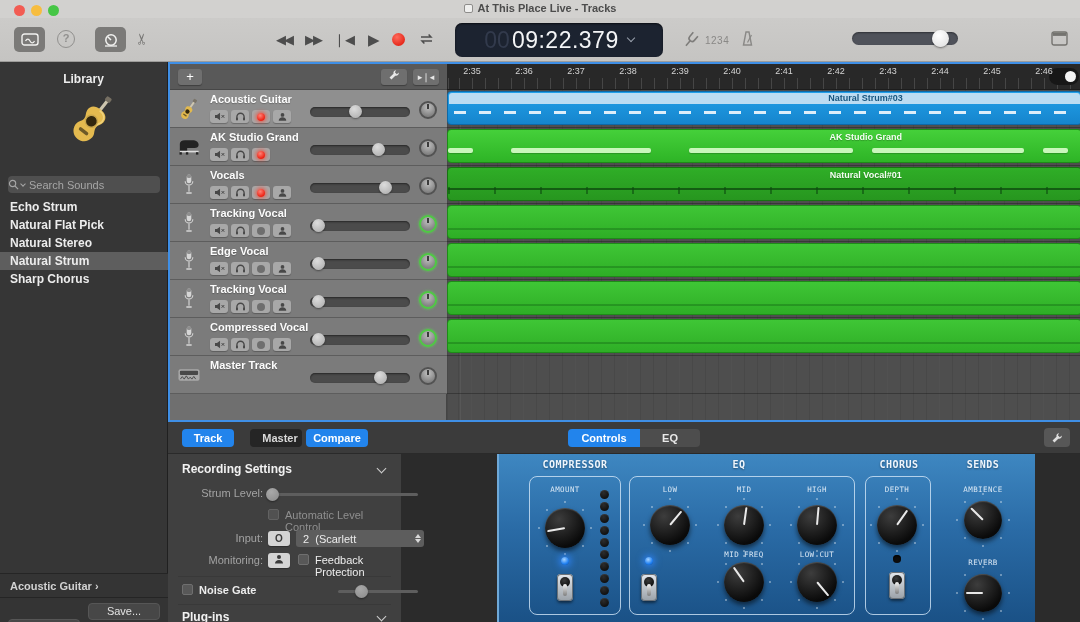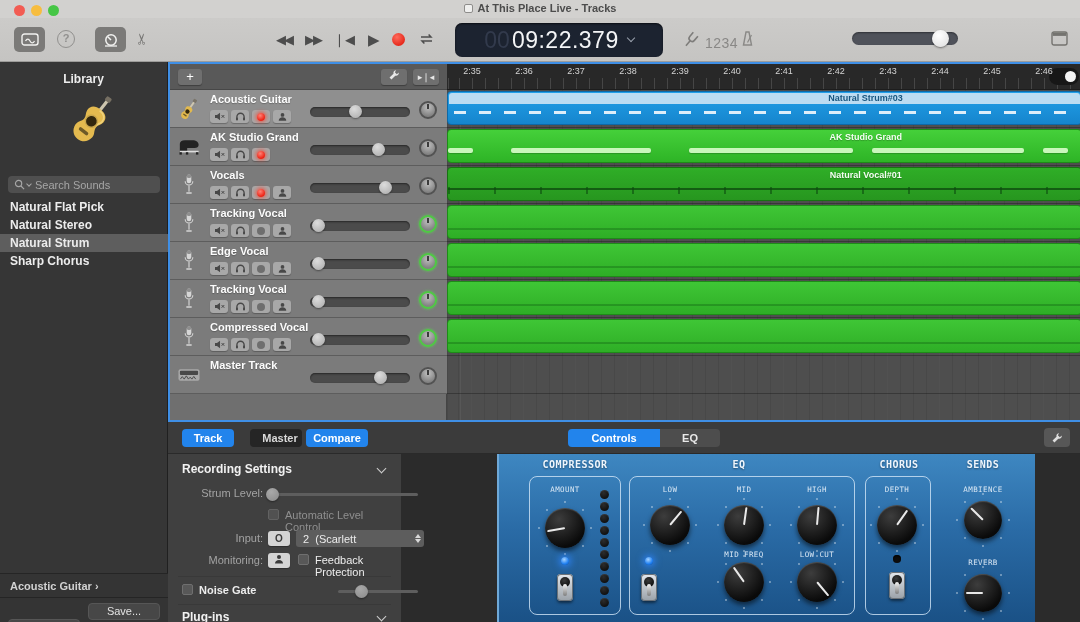--- a/index.html
+++ b/index.html
@@ -24,30 +24,30 @@
   .tr { font-size:13px; color:#4d4d4d; letter-spacing:-2px; }
   .tr.play { font-size:15px; letter-spacing:0; }
   .rec-dot { width:13px; height:13px; border-radius:50%; background:radial-gradient(circle at 38% 32%, #ff6a5c, #e62a1c 70%); }
   .cycle { color:#4d4d4d; }
   #lcd { position:absolute; left:455px; top:5px; width:208px; height:34px; background:#1c2330; border-radius:7px; display:flex; align-items:center; justify-content:center; box-shadow:inset 0 1px 2px rgba(0,0,0,.6); }
   #lcd .dim { font-size:23px; color:#323a4c; margin-right:2px; }
   #lcd .time { font-size:23px; color:#f4f5f7; letter-spacing:.5px; }
   .chev { display:inline-block; width:6px; height:6px; border-right:1.7px solid #99a0ac; border-bottom:1.7px solid #99a0ac; transform:rotate(45deg); }
   #lcd .chev { margin-left:9px; margin-top:-4px; }
   #tuner-icon { position:absolute; left:683px; top:13px; color:#7e7d7b; transform:rotate(40deg); }
-  #countin { position:absolute; left:705px; top:17px; font-size:14px; color:#898886; letter-spacing:.5px; }
+  #countin { position:absolute; left:705px; top:17px; font-size:10px; color:#898886; letter-spacing:.5px; }
   #metronome-icon { position:absolute; left:740px; top:13px; color:#8a8987; }
   #mvol { position:absolute; left:852px; top:14px; width:106px; height:13px; background:#4f525a; border-radius:7px; box-shadow:inset 0 1px 2px rgba(0,0,0,.4); }
   #mvol i { position:absolute; top:-2px; width:17px; height:17px; border-radius:50%; background:radial-gradient(circle at 40% 32%, #ffffff, #dcdcdc); box-shadow:0 1px 2px rgba(0,0,0,.45); }
   #media-btn { position:absolute; left:1051px; top:13px; color:#74736f; }
   
   #library { position:absolute; left:0; top:62px; width:168px; height:560px; background:#363636; border-right:1px solid #202020; }
   #lib-title { position:absolute; left:0; right:0; top:10px; text-align:center; font-size:12px; font-weight:700; color:#ededed; }
   #lib-art { position:absolute; left:0; right:0; top:28px; height:84px; display:flex; align-items:center; justify-content:center; }
-  #lib-search { position:absolute; left:8px; top:114px; width:152px; height:17px; background:#4f4f4f; border-radius:4px; display:flex; align-items:center; padding:0 6px; color:#a6a6a6; }
+  #lib-search { position:absolute; left:8px; top:114px; width:152px; height:17px; background:#4f4f4f; border-radius:4px; display:flex; align-items:center; padding:0 0; color:#a6a6a6; }
   #lib-search .ph { font-size:11px; margin-left:4px; }
   #lib-search .chev { width:4px; height:4px; border-color:#a6a6a6; margin-left:2px; margin-top:-2px; }
   #lib-list { position:absolute; left:0; top:136px; width:168px; }
   .lib-item { height:18px; line-height:18px; padding-left:10px; font-size:12px; font-weight:700; color:#ececec; }
   .lib-item.sel { background:#5e5e5e; }
   #lib-footer { position:absolute; left:0; bottom:0; width:168px; height:49px; background:#343434; border-top:1px solid #252525; }
   #lib-crumb { height:24px; line-height:24px; padding-left:10px; font-size:11px; font-weight:700; color:#d2d2d2; border-bottom:1px solid #252525; }
   .foot-btn { position:absolute; top:29px; width:72px; height:17px; background:#474747; border:1px solid #565656; border-radius:4px; color:#e3e3e3; font-size:11px; text-align:center; line-height:15px; }
   #revert-btn { left:8px;margin-top:16px; } #save-btn { left:88px; }
   
@@ -100,21 +100,21 @@
   .faintline { position:absolute; left:0; right:0; top:70%; height:2px; background:rgba(10,80,12,.30); }
   
   #bottom { position:absolute; left:168px; top:422px; width:912px; height:200px; background:#2b2b2b; }
   #tabbar { position:absolute; left:0; top:0; width:912px; height:32px; background:#3b3b3b; border-bottom:1px solid #2a2a2a; }
   .tab { position:absolute; top:7px; height:18px; border-radius:4px; font-size:11px; font-weight:700; text-align:center; line-height:18px; color:#fff; }
   .tab.blue { background:#2284ec; }
   .tab.darkb { background:#252525; color:#dadada;padding-left:8px; }
   #tab-track { left:14px; width:52px; } #tab-master { left:82px; width:52px; } #tab-compare { left:138px; width:62px; }
   #seg { position:absolute; left:400px; top:7px; height:18px; display:flex; border-radius:4px; overflow:hidden; }
   .seg-item { height:18px; font-size:11px; font-weight:700; text-align:center; line-height:18px; }
-  #seg-controls { width:92px; background:#2284ec; color:#fff; }
+  #seg-controls { width:72px; background:#2284ec; color:#fff; }
   #seg-eq { width:60px; background:#4d4d4d; color:#e9e9e9; }
   #tool-btn { position:absolute; left:876px; top:6px; width:26px; height:19px; background:#575757; border-radius:4px; color:#dedede; display:flex; align-items:center; justify-content:center; }
   #rec-pane { position:absolute; left:0; top:32px; width:233px; height:168px; background:#404040; }
   .rp-bold { position:absolute; left:14px; font-size:12px; font-weight:700; color:#f1f1f1; }
   .rp-label { position:absolute; left:0; width:95px; text-align:right; font-size:11px; color:#a3a3a3; }
   .rp-text { position:absolute; font-size:11px; color:#ededed; }
   .rp-text.dim { color:#8f8f8f; }
   .disc { position:absolute; right:16px; width:7px; height:7px; border-right:1.7px solid #cfcfcf; border-bottom:1.7px solid #cfcfcf; transform:rotate(45deg); }
   .hline { position:absolute; height:3px; background:#5e5e5e; border-radius:2px; }
   .hline i { position:absolute; top:-5px; width:13px; height:13px; border-radius:50%; background:radial-gradient(circle at 40% 30%, #a9a9a9, #8a8a8a); box-shadow:0 1px 2px rgba(0,0,0,.4); }
@@ -243,20 +243,21 @@
     </div>
     <div id="lib-search">
       <svg width="11" height="11" viewBox="0 0 12 12">
           <circle cx="5" cy="5" r="3.4" fill="none" stroke="currentColor" stroke-width="1.3"></circle>
           <path d="M7.6 7.6L11 11" stroke="currentColor" stroke-width="1.3"></path>
         </svg>
       <span class="chev"></span>
       <span class="ph">Search Sounds</span>
     </div>
     <div id="lib-list">
+        <div class="lib-item">Echo Strum</div>
         <div class="lib-item">Natural Flat Pick</div>
         <div class="lib-item">Natural Stereo</div>
         <div class="lib-item sel">Natural Strum</div>
         <div class="lib-item">Sharp Chorus</div>
       </div>
     <div id="lib-footer">
       <div id="lib-crumb">Acoustic Guitar ›</div>
       <div class="foot-btn" id="revert-btn">Revert</div>
       <div class="foot-btn" id="save-btn">Save...</div>
     </div>

